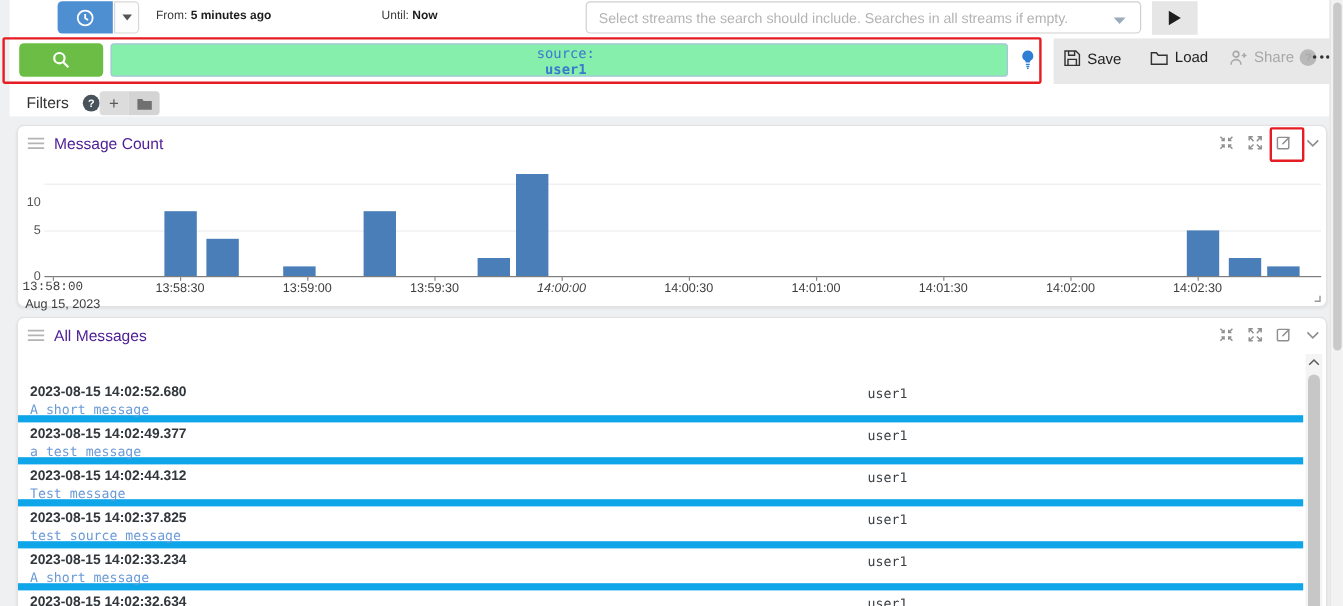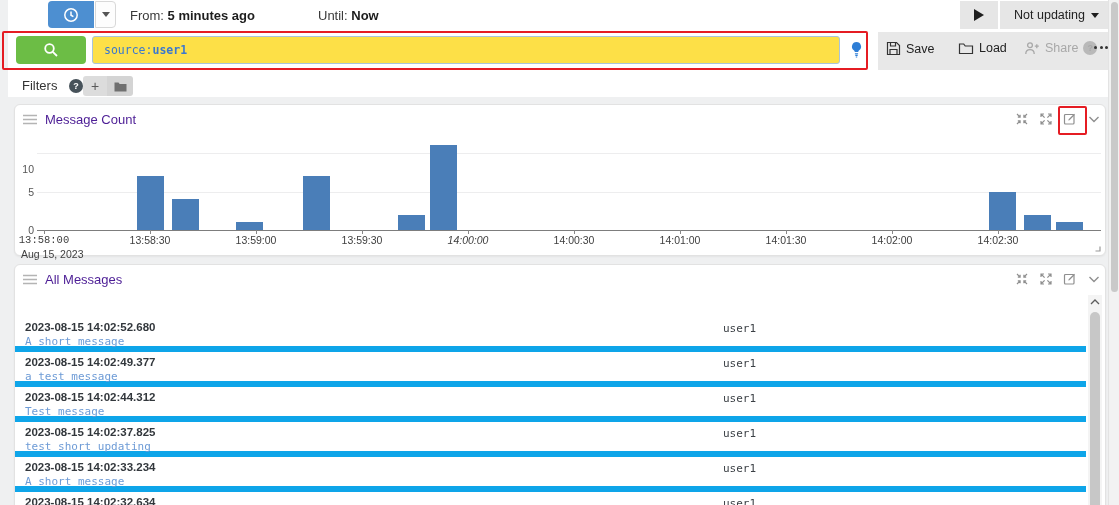--- a/index.html
+++ b/index.html
@@ -5,32 +5,32 @@
   * { margin:0; padding:0; box-sizing:border-box; }
   html,body { width:1119px; height:505px; overflow:hidden; }
   body { position:relative; background:#eff0f1; font-family:"Liberation Sans", sans-serif; font-size:12.5px; color:#333; }
 
   
   .top-panel { position:absolute; left:8px; top:0; width:1100px; height:97px; background:#fff; }
 
   
   .clock-btn { position:absolute; left:40px; top:1px; width:46px; height:27px; background:#4d8fd1; border-radius:4px 0 0 4px; display:flex; align-items:center; justify-content:center; }
   .caret-btn { position:absolute; left:87px; top:1px; width:21px; height:27px; background:#fdfdfd; border:1px solid #d8d8d8; border-radius:0 4px 4px 0; display:flex; align-items:center; justify-content:center; color:#555; }
-  .time-label { position:absolute; top:8px; font-size:13px; color:#3a3a3a; }
+  .time-label { position:absolute; top:8px; font-size:10px; color:#3a3a3a; }
   .time-label b { color:#1d1d1d; }
   .stream-select { position:absolute; left:480px; top:1px; width:463px; height:27px; background:#fff; border:1px solid #cfcfcf; border-radius:4px; display:flex; align-items:center; padding:0 26px 0 10px; }
   .stream-select .ph { font-size:11.8px; color:#b3b3b3; white-space:nowrap; overflow:hidden; }
   .stream-caret { position:absolute; right:11px; top:11px; color:#9aacbb; }
   .play-btn { position:absolute; left:952px; top:1px; width:38px; height:28px; background:#e6e6e6; display:flex; align-items:center; justify-content:center; }
   .refresh-btn { position:absolute; left:992px; top:1px; width:113px; height:28px; background:#e6e6e6; display:flex; align-items:center; justify-content:center; gap:6px; color:#222; }
 
   
   .actions-strip { position:absolute; left:870px; top:32px; width:238px; height:38px; background:#e8e8e8; }
   .search-btn { position:absolute; left:8px; top:36px; width:70px; height:28px; background:#6cbd45; border-radius:4px; display:flex; align-items:center; justify-content:center; }
-  .query-input { position:absolute; left:84px; top:36px; width:748px; height:28px; background:#fde047; border:1px solid #a9c4da; border-radius:3px; display:flex; align-items:center; padding-left:11px; font-family:"DejaVu Sans Mono", monospace; font-size:11.5px; color:#3b78cf; }
+  .query-input { position:absolute; left:84px; top:36px; width:748px; height:28px; background:#86efac; border:1px solid #a9c4da; border-radius:3px; display:flex; align-items:center; padding-left:11px; font-family:"DejaVu Sans Mono", monospace; font-size:11.5px; color:#3b78cf;flex-direction:column; }
   .query-input b { font-weight:bold; }
   .bulb { position:absolute; left:841px; top:41px; }
   .bar-btn { position:absolute; top:41px; display:flex; align-items:center; gap:5px; color:#222; cursor:default; }
   .bar-btn.muted, .bar-btn.muted * { color:#a8a8a8; }
   .help-circle { display:inline-flex; width:14px; height:14px; border-radius:50%; background:#b9b9b9; color:#fff; font-size:9px; font-weight:bold; align-items:center; justify-content:center; }
   .more-dots { display:flex; gap:2.5px; }
   .more-dots i { width:3px; height:3px; border-radius:50%; background:#333; }
 
   
   .filters-label { position:absolute; left:14px; top:78px; font-size:13px; color:#333; }
@@ -107,31 +107,35 @@
 
   <div class="time-label" style="left:122px">
     <span>From:</span>
     <b>5 minutes ago</b>
   </div>
   <div class="time-label" style="left:310px">
     <span>Until:</span>
     <b>Now</b>
   </div>
 
+  <div class="stream-select">
+    <span class="ph">Select streams the search should include. Searches in all streams if empty.</span>
+    <span class="stream-caret">
+      <svg width="12" height="8" viewBox="0 0 12 8">
+          <path d="M1 1.5h10L6 7z" fill="#9aacbb"></path>
+        </svg>
+    </span>
+  </div>
 
   <div class="play-btn">
     <span>
       <svg width="12" height="14" viewBox="0 0 12 14">
           <polygon points="1,1 11,7 1,13" fill="#1e1e1e"></polygon>
         </svg>
     </span>
-  </div>
-  <div class="refresh-btn">
-    <span>Not updating</span>
-    <span class="caret-down" style="color:#1e1e1e"></span>
   </div>
 
   <div class="actions-strip"></div>
 
   <div class="search-btn">
     <span>
       <svg width="16" height="16" viewBox="0 0 16 16" fill="none" stroke="#fff" stroke-width="1.8">
         <circle cx="6.5" cy="6.5" r="4.3"></circle>
           <path d="M9.8 9.8 14 14"></path>
       </svg>
@@ -322,21 +326,21 @@
         <div class="msg-text">a test message</div>
         <div class="msg-src">user1</div>
       </div>
       <div class="msg-row">
         <div class="msg-ts">2023-08-15 14:02:44.312</div>
         <div class="msg-text">Test message</div>
         <div class="msg-src">user1</div>
       </div>
       <div class="msg-row">
         <div class="msg-ts">2023-08-15 14:02:37.825</div>
-        <div class="msg-text">test short updating</div>
+        <div class="msg-text">test source message</div>
         <div class="msg-src">user1</div>
       </div>
       <div class="msg-row">
         <div class="msg-ts">2023-08-15 14:02:33.234</div>
         <div class="msg-text">A short message</div>
         <div class="msg-src">user1</div>
       </div>
       <div class="msg-row">
         <div class="msg-ts">2023-08-15 14:02:32.634</div>
         <div class="msg-text"></div>

